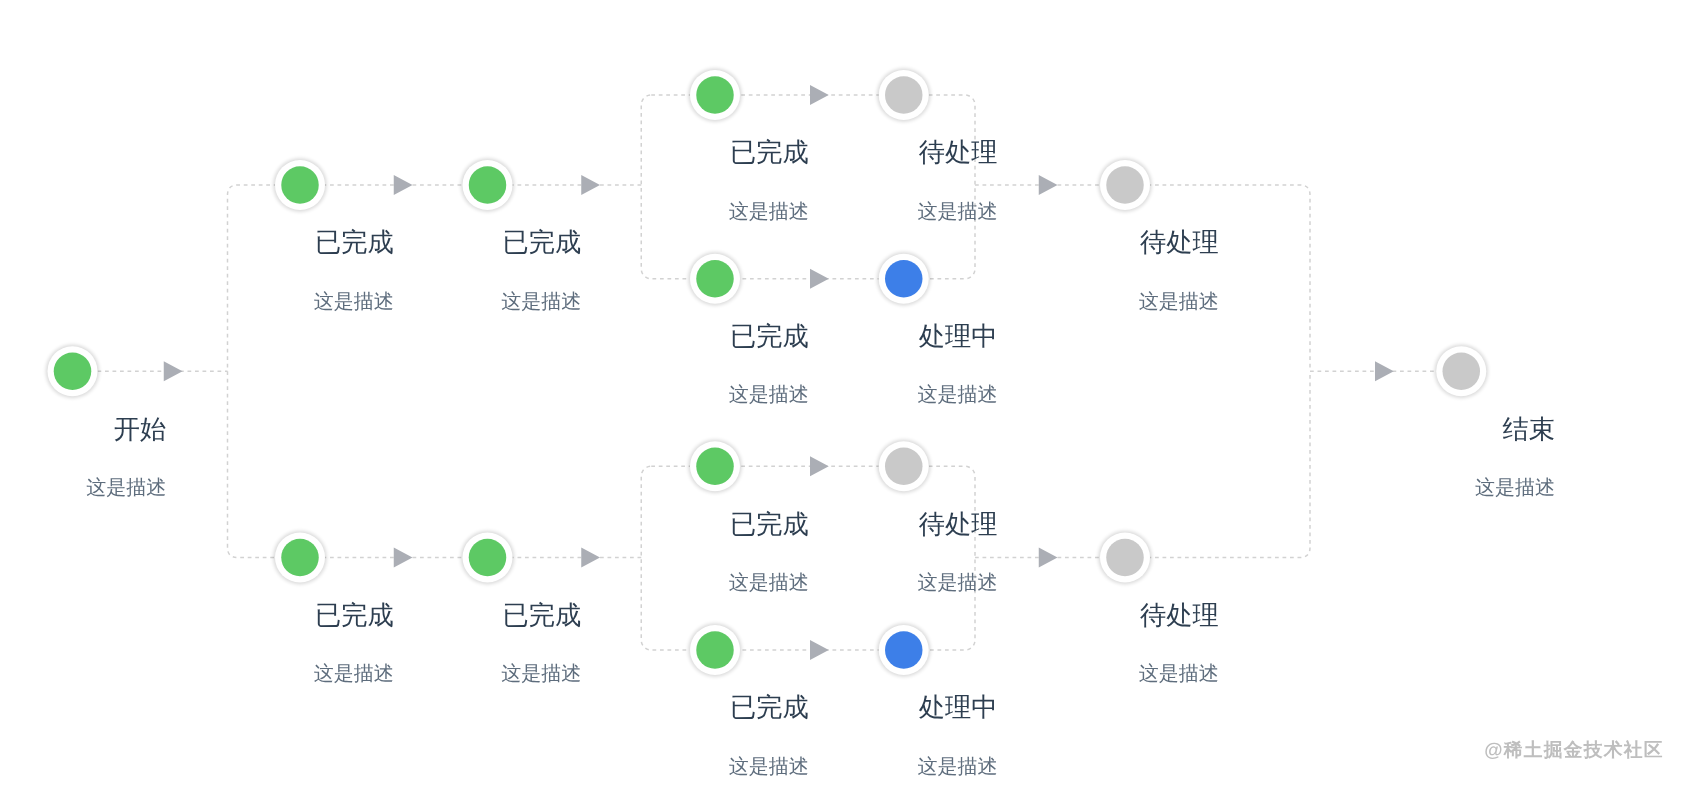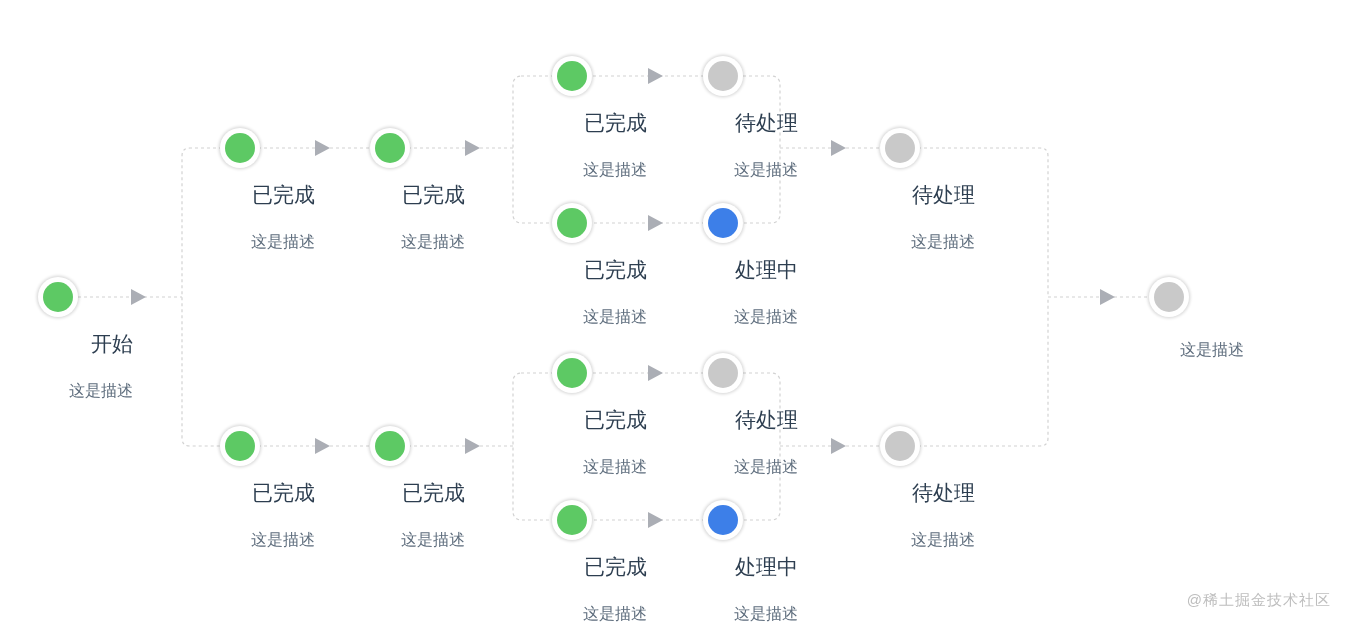--- a/index.html
+++ b/index.html
@@ -45,20 +45,21 @@
     line-height: 24px;
     color: var(--desc, #5e6d7d);
   }
   .watermark {
     position: absolute;
     right: 26px; top: 591px;
     font-size: 15px;
     letter-spacing: 1px;
     color: var(--wm, #bebebe);
     user-select: none;
+    font-weight: bold;
   }
 </style>
 </head>
 <body>
 
 <div class="canvas">
   <svg class="connectors" width="1357" height="630">
       <path d="M 78 297 H 182" fill="none" stroke="#d2d2d2" stroke-width="1.2" stroke-dasharray="3,3"></path>
       <path d="M 240 148 H 190 Q 182 148 182 156 V 438 Q 182 446 190 446 H 240" fill="none" stroke="#d2d2d2" stroke-width="1.2" stroke-dasharray="3,3"></path>
       <path d="M 240 148 H 513" fill="none" stroke="#d2d2d2" stroke-width="1.2" stroke-dasharray="3,3"></path>
@@ -184,17 +185,18 @@
         <div class="dot-ring">
           <div class="dot" style="background: rgb(201, 201, 201);"></div>
         </div>
         <div class="flow-label">待处理</div>
         <div class="flow-desc">这是描述</div>
       </div>
       <div class="flow-node" style="left: 1094px; top: 277px;">
         <div class="dot-ring">
           <div class="dot" style="background: rgb(201, 201, 201);"></div>
         </div>
+        <div class="flow-label">结束</div>
         <div class="flow-desc">这是描述</div>
       </div>
     </div>
   <div class="watermark">@稀土掘金技术社区</div>
 </div>
 
 </body></html>

